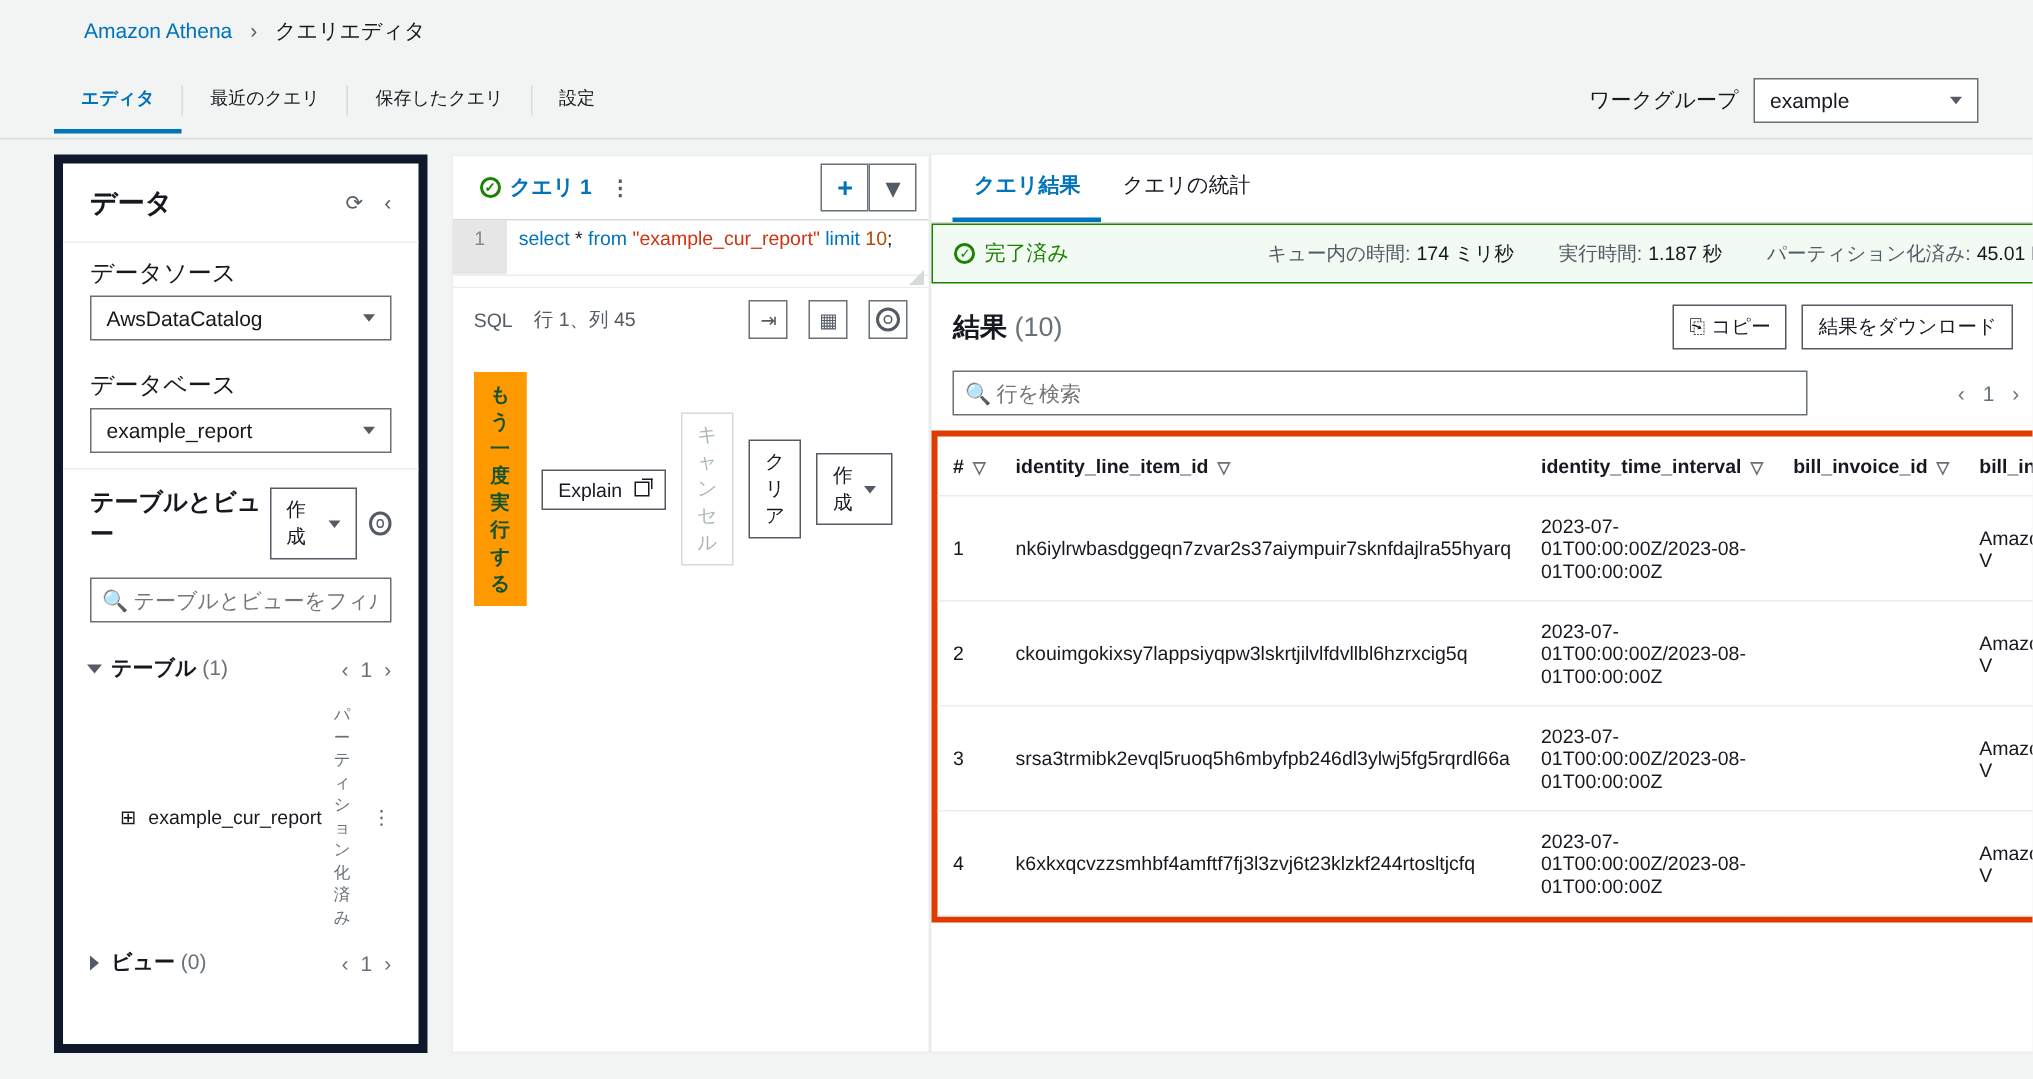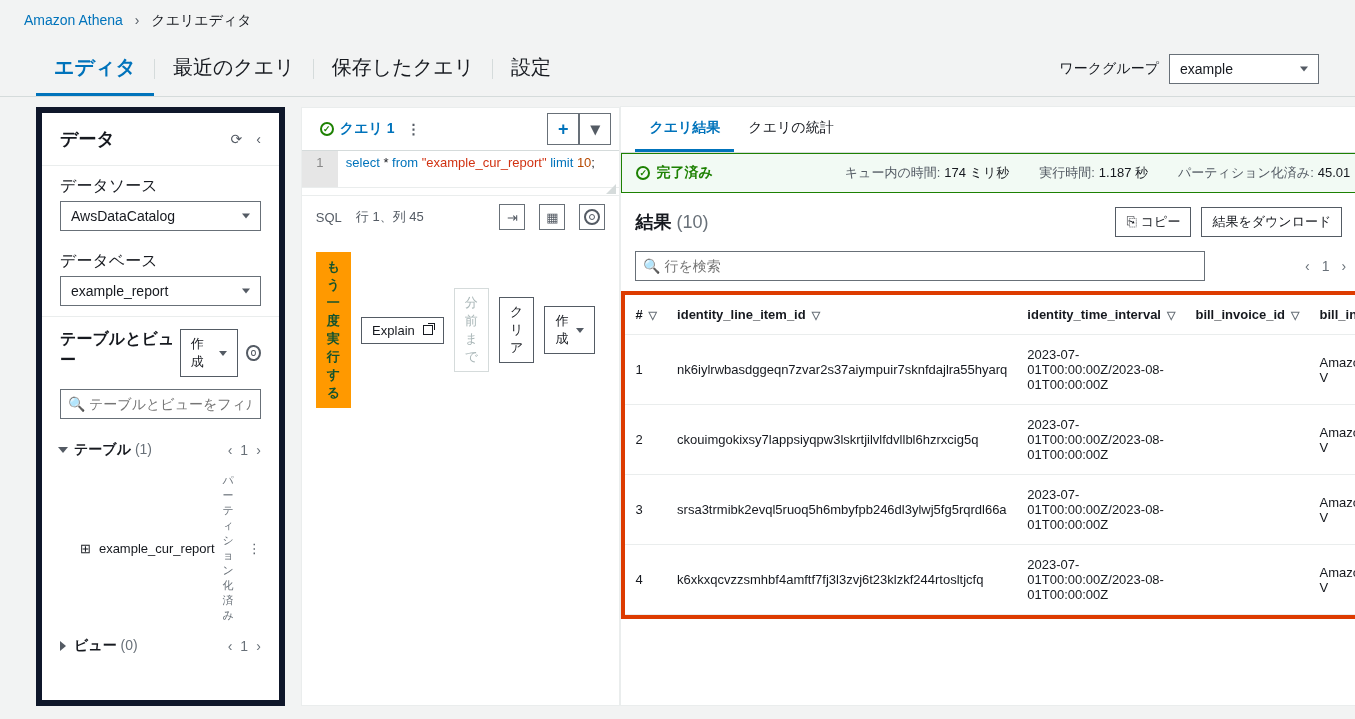--- a/index.html
+++ b/index.html
@@ -1,22 +1,22 @@
 <!DOCTYPE html>
 <html><head>
 <meta charset="utf-8">
 <style>
 *{box-sizing:border-box;margin:0;padding:0;font-family:"Amazon Ember","Helvetica Neue",Arial,sans-serif}
 body{background:#f2f3f3;font-size:14px;color:#16191f;width:1355px;height:719px;overflow:hidden}
 a{color:#0073bb;text-decoration:none}
-.breadcrumb{padding:12px 24px;font-size:14px}
+.breadcrumb{padding:12px 56px;font-size:14px}
 .breadcrumb .sep{margin:0 8px;color:#545b64}
 .breadcrumb .cur{color:#16191f}
 .tabs{display:flex;align-items:center;border-bottom:1px solid #d5dbdb;padding:0 36px}
-.tab{padding:12px 18px;cursor:pointer;border-bottom:3px solid transparent;font-size:20px}
+.tab{padding:12px 18px;cursor:pointer;border-bottom:3px solid transparent;font-size:12px}
 .tab.active{color:#0073bb;font-weight:700;border-bottom-color:#0073bb}
 .tab-sep{width:1px;height:20px;background:#d5dbdb}
 .spacer{flex:1}
 .wg{display:flex;align-items:center;gap:10px;padding:10px 0}
 .select{border:1px solid #687078;background:#fff;padding:6px 28px 6px 10px;position:relative;min-width:150px;font-size:14px;cursor:pointer}
 .select::after{content:"";position:absolute;right:10px;top:50%;width:0;height:0;border-left:4px solid transparent;border-right:4px solid transparent;border-top:5px solid #545b64;transform:translateY(-50%)}
 .layout{display:flex;padding:10px 36px;gap:16px;height:calc(100% - 100px)}
 .sidebar{width:306px;background:#fff;display:flex;flex-direction:column;border:6px solid #0f172a}
 .sb-head{display:flex;align-items:center;justify-content:space-between;padding:14px 18px;border-bottom:1px solid #eaeded}
 .sb-head h3{font-size:18px;font-weight:700}
@@ -65,21 +65,21 @@
 .btn.disabled{color:#aab7b8;border-color:#d5dbdb;cursor:default}
 .actions .spacer{flex:1}
 .toggle{display:flex;align-items:center;gap:8px}
 .sw{width:30px;height:18px;background:#aab7b8;border-radius:9px;position:relative;cursor:pointer}
 .sw::after{content:"";position:absolute;width:14px;height:14px;background:#fff;border-radius:50%;top:2px;left:2px}
 .edit{cursor:pointer;color:#545b64}
 .rtabs{display:flex;border-bottom:1px solid #d5dbdb;padding:0 14px}
 .rtab{padding:12px 14px;cursor:pointer}
 .rtab.active{color:#0073bb;font-weight:700;border-bottom:3px solid #0073bb}
 .banner{border:1px solid #1d8102;background:#f2faf4;display:flex;align-items:center;padding:10px 14px;gap:10px;margin:0}
-.banner .m{display:flex;align-items:center;gap:6px;color:#1d8102;font-weight:700}
+.banner .m{display:flex;align-items:center;gap:6px;color:#1d8102;font-weight:400}
 .banner .spacer{flex:1}
 .banner .stat{color:#545b64;font-size:13px}
 .banner .stat .l{color:#545b64}
 .banner .stat .v{color:#16191f;margin-left:4px}
 .rhdr{display:flex;align-items:center;padding:14px 14px;gap:10px}
 .rhdr h4{font-size:18px;font-weight:700}
 .rhdr .cnt{color:#687078;font-weight:400}
 .rhdr .spacer{flex:1}
 .toolbar{display:flex;align-items:center;padding:0 14px 10px;gap:10px}
 .toolbar .search{margin:0;width:570px}
@@ -200,21 +200,21 @@
         <span class="ib">
             <span class="gear"></span>
           </span>
       </div>
       <div class="actions">
         <div class="btn primary">もう一度実行する</div>
         <div class="btn">
             <span>Explain</span>
             <span class="ext"></span>
           </div>
-        <div class="btn disabled">分前まで</div>
+        <div class="btn disabled">キャンセル</div>
         <div class="btn">クリア</div>
         <div class="btn caret">作成</div>
         <div class="spacer"></div>
       </div>
     </div>
 
     <div class="panel" style="margin-top:-1px">
       <div class="rtabs">
         <div class="rtab active">クエリ結果</div>
         <div class="rtab">クエリの統計</div>

